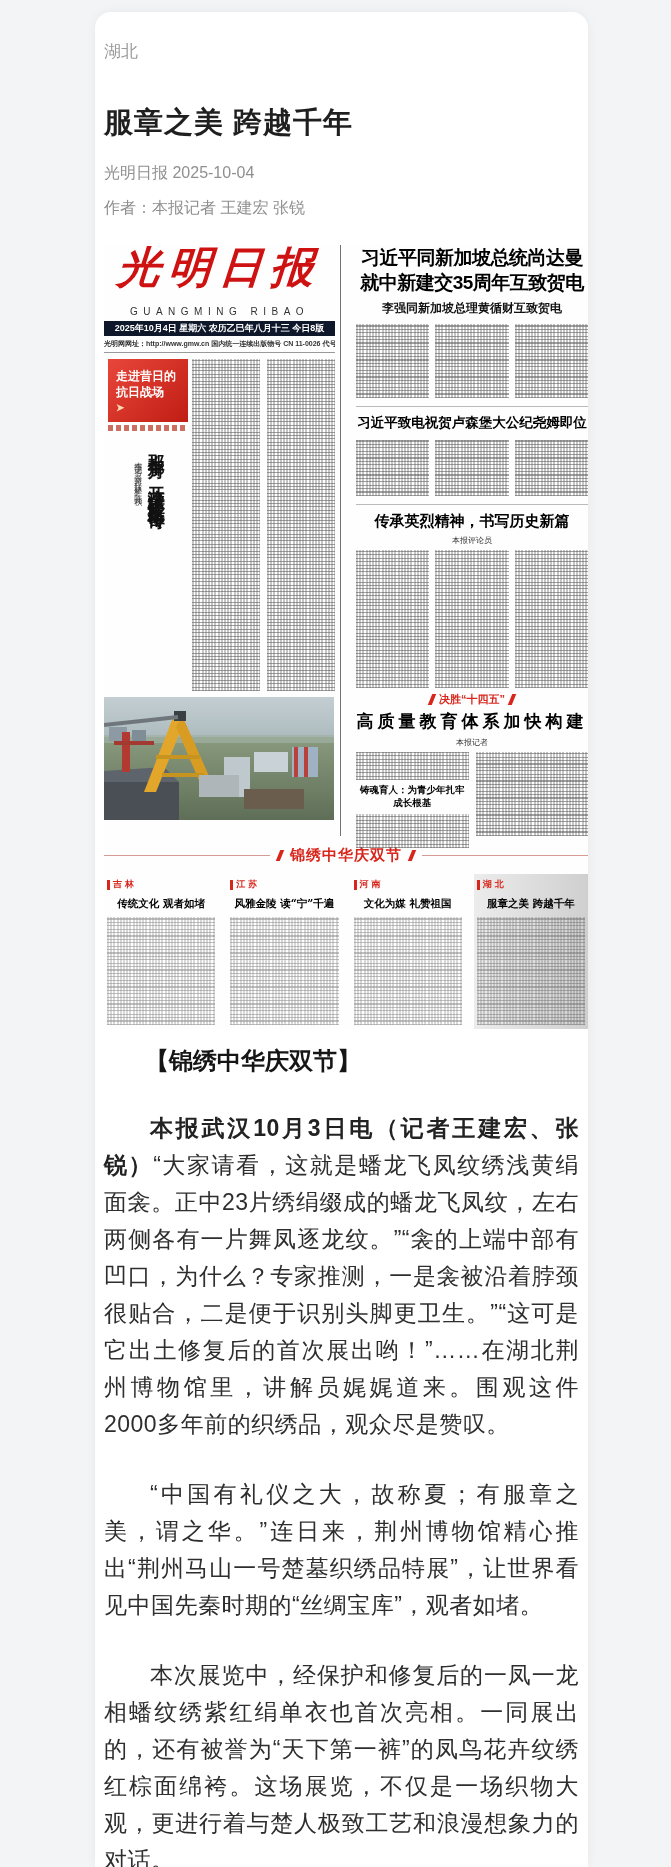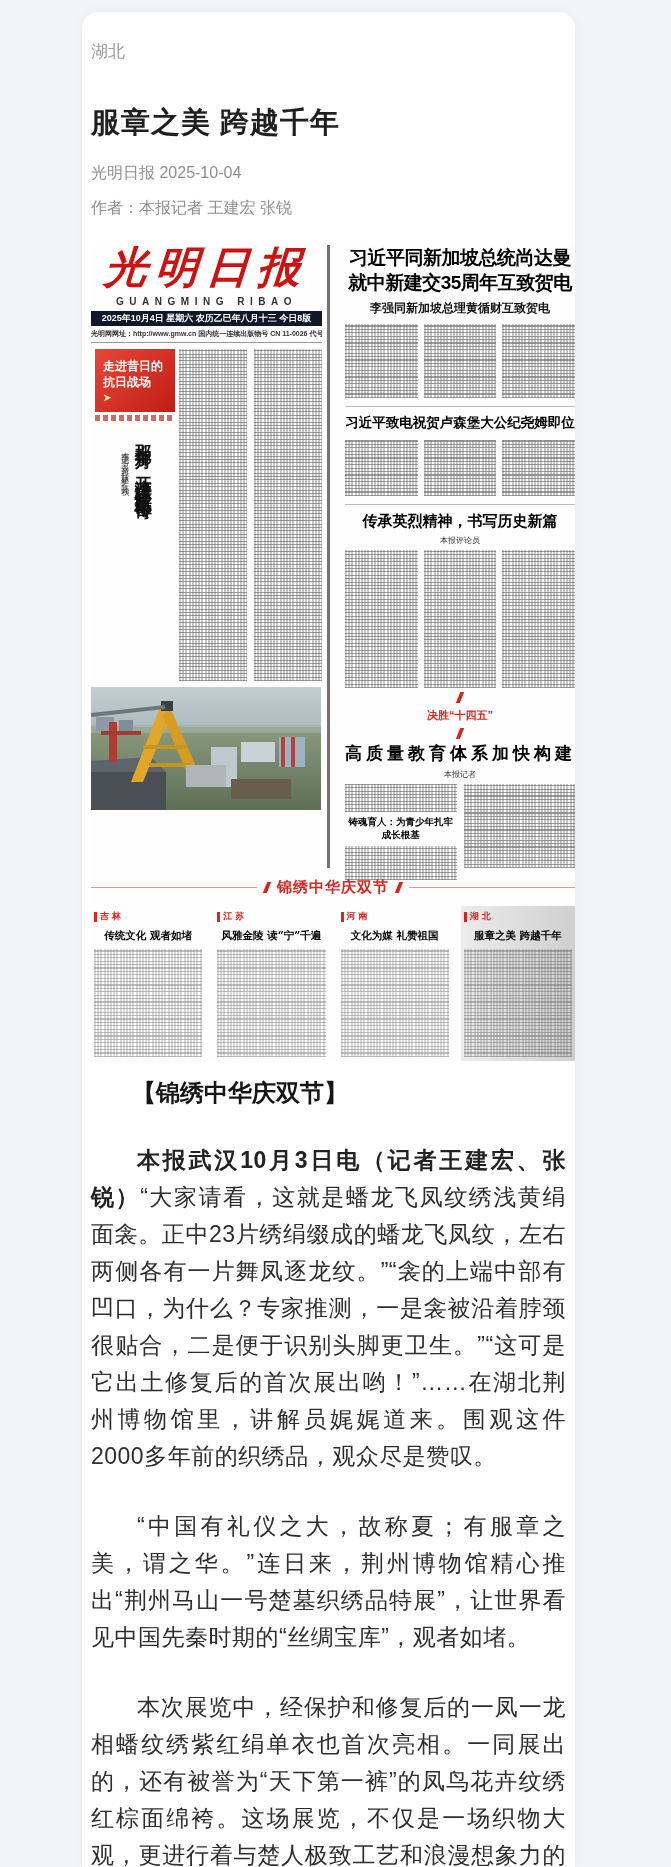--- a/index.html
+++ b/index.html
@@ -3,43 +3,43 @@
 <meta charset="utf-8">
 <style>
   html,body{margin:0;padding:0;}
   body{
     width:671px;height:1867px;overflow:hidden;
     background:#f3f4f5;
     font-family:"Liberation Sans",sans-serif;
     -webkit-font-smoothing:antialiased;
   }
   .card{
-    position:absolute;left:82px;top:12px;width:493px;height:1855px;
+    position:absolute;left:95px;top:12px;width:493px;height:1855px;
     background:#ffffff;border-radius:16px 16px 0 0;
     box-shadow:0 0 12px rgba(0,0,0,.05);
     padding:0;box-sizing:border-box;
   }
   .card-inner{padding:28px 9px 0 9px;}
   .category{font-size:17px;color:#9b9b9b;}
   .title{margin-top:40px;font-size:29px;font-weight:600;color:#1f1f1f;letter-spacing:1px;}
   .meta{margin-top:20px;font-size:16px;color:#8f8f8f;}
   .meta + .meta{margin-top:14px;}
 
   
   .np{margin-top:26px;width:484px;color:#222;background:#fefefe;}
   .np-top{display:flex;}
   .np-left{width:236px;box-sizing:border-box;padding-right:5px;}
-  .np-right{width:248px;box-sizing:border-box;border-left:3px solid #737373;padding-left:15px;}
+  .np-right{width:248px;box-sizing:border-box;border-left:1px solid #737373;padding-left:15px;}
 
   .masthead{
     font-family:"DejaVu Serif",serif;font-style:italic;font-weight:bold;
     color:#ce1111;font-size:43px;letter-spacing:8px;line-height:1.05;
     transform:skewX(-4deg);text-align:center;white-space:nowrap;
   }
-  .pinyin{margin-top:6px;text-align:center;font-size:10px;letter-spacing:5.5px;color:#333;font-weight:bold;}
+  .pinyin{margin-top:16px;text-align:center;font-size:10px;letter-spacing:5.5px;color:#333;font-weight:normal;}
   .datebar{
     margin-top:4px;background:#0f172a;color:#fff;font-size:9px;font-weight:bold;
     text-align:center;line-height:15px;white-space:nowrap;overflow:hidden;
   }
   .infoline{
     margin-top:3px;font-size:7px;font-weight:bold;color:#333;white-space:nowrap;
     overflow:hidden;border-bottom:1px solid #999;padding-bottom:3px;
     transform-origin:left center;
   }
 
@@ -75,21 +75,21 @@
   .photo{margin-top:6px;width:230px;height:123px;display:block;}
 
   .h1a{font-size:19px;font-weight:900;line-height:25px;color:#000;text-align:center;letter-spacing:-0.5px;white-space:nowrap;}
   .subh1{margin-top:5px;font-size:12px;font-weight:bold;text-align:center;color:#111;white-space:nowrap;}
   .cols3{display:flex;gap:6px;margin-top:7px;}
   .cols3 > div{flex:1;}
   .np-hr{border:none;border-top:1px solid #bbb;margin:8px 0 7px;}
   .h2a{font-size:13.5px;font-weight:900;color:#000;text-align:center;white-space:nowrap;letter-spacing:0;}
   .h3a{font-family:"DejaVu Serif",serif;font-size:15px;font-weight:900;color:#000;text-align:center;white-space:nowrap;}
   .byline{font-size:8px;color:#333;text-align:center;margin:4px 0;}
-  .sec4-label{display:flex;justify-content:center;align-items:center;gap:5px;margin-top:4px;flex-direction:column;}
+  .sec4-label{display:flex;justify-content:center;align-items:center;gap:5px;margin-top:4px;}
   .sec4-label .txt{color:#d8261c;font-weight:bold;font-size:11px;}
   .rslash{display:inline-block;width:4px;height:11px;background:#d8261c;transform:skewX(-22deg);}
   .h4a{font-family:"DejaVu Serif",serif;font-size:17px;font-weight:900;letter-spacing:4px;text-align:center;color:#000;margin-top:3px;white-space:nowrap;}
   .cols2{display:flex;gap:7px;margin-top:6px;}
   .cols2 > div{flex:1;}
   .subh4{font-size:9.5px;font-weight:bold;color:#000;text-align:center;margin:4px 0;}
 
   .banner{display:flex;align-items:center;gap:8px;margin-top:10px;}
   .banner .line{flex:1;height:1px;background:#d89a94;}
   .banner .txt{color:#d8261c;font-weight:bold;font-size:15px;letter-spacing:1px;white-space:nowrap;}

